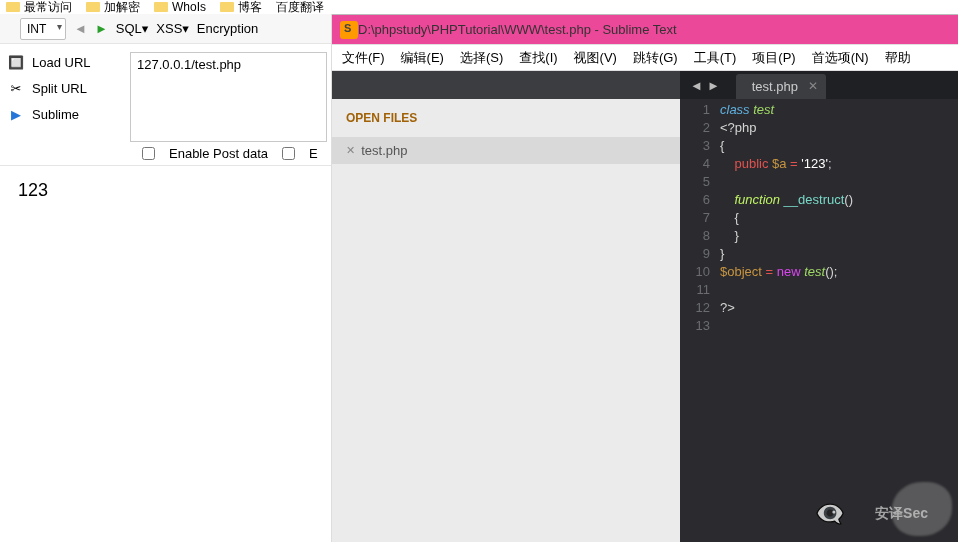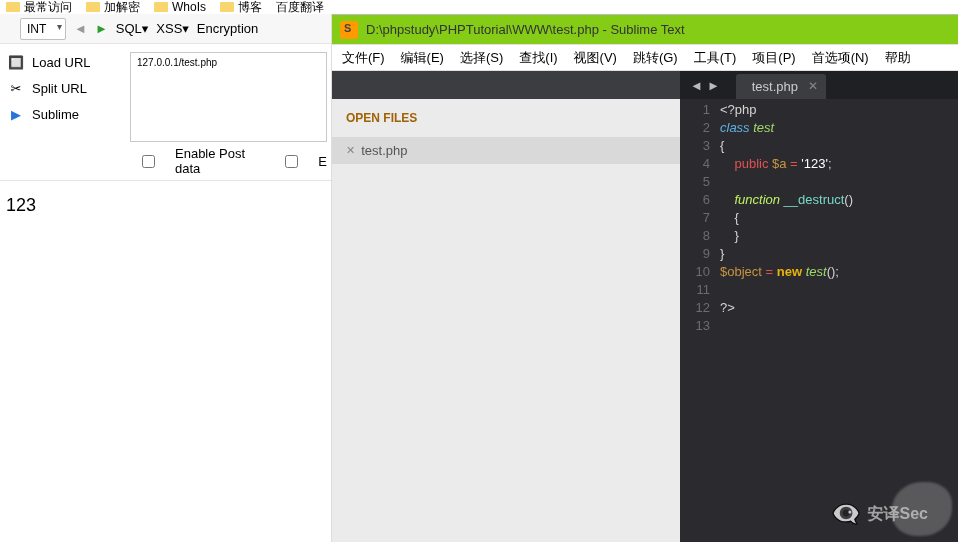--- a/index.html
+++ b/index.html
@@ -18,32 +18,32 @@
     .int-wrap { position: relative; }
     .int-wrap::after { content: "▾"; position: absolute; right: 4px; top: 3px; font-size: 10px; color: #555; pointer-events: none;}
     .tb-arrow-l { color: #999; font-weight: bold;}
     .tb-arrow-r { color: #2b9f2b; font-weight: bold;}
     .tb-label { font-size: 13px; color: #000; }
     
     .actions-row { display: flex; }
     .action-list { width: 130px; padding: 8px 0; display: flex; flex-direction: column; gap: 6px; }
     .action-item { display: flex; align-items: center; gap: 8px; padding: 2px 8px; font-size: 13px; }
     .action-item .ic { width: 16px; height: 16px; display: flex; align-items: center; justify-content: center; font-size: 13px; }
-    .url-input { flex: 1; margin: 8px 4px 0 0; height: 90px; border: 1px solid #c8c8c8; padding: 4px 6px; font-size: 10px; resize: none; font-family: inherit; }
+    .url-input { flex: 1; margin: 8px 4px 0 0; height: 90px; border: 1px solid #c8c8c8; padding: 4px 6px; font-size: 13px; resize: none; font-family: inherit; }
     
     .checkbox-row { display: flex; align-items: center; gap: 14px; padding: 4px 4px 4px 142px; font-size: 13px; border-bottom: 1px solid #e5e5e5; }
-    .cb { display: flex; align-items: center; gap: 20px; }
+    .cb { display: flex; align-items: center; gap: 14px; }
     .cb input { width: 13px; height: 13px; }
     
-    .page-output { padding: 14px 6px; font-size: 18px; font-family: Arial; }
+    .page-output { padding: 14px 18px; font-size: 18px; font-family: Arial; }
     
     
     .right-pane { position: absolute; left: 332px; top: 14px; right: 0; bottom: 0; display: flex; flex-direction: column; background: #fff; border-top: 1px solid #bbb;}
     
-    .titlebar { height: 30px; background: #84cc16; display: flex; align-items: center; padding: 0 8px; gap: 8px; border-bottom: 1px solid #e0e0e0; }
+    .titlebar { height: 30px; background: #ec4899; display: flex; align-items: center; padding: 0 8px; border-bottom: 1px solid #e0e0e0; }
     .st-icon { width: 18px; height: 18px; background: #ff9a00; border-radius: 3px; display: inline-block; position: relative; }
     .st-icon::after{content:"S"; color:#444; font-weight:bold; font-size:11px; position:absolute; left:4px; top:1px;}
     .titlebar-text { font-size: 13px; color: #333; }
     
     .menubar { height: 26px; background: #fff; display: flex; align-items: center; padding: 0 6px; gap: 8px; font-size: 13px; border-bottom: 1px solid #e0e0e0; }
     .menubar span { padding: 8px 4px; }
     
     .editor-container { flex: 1; display: flex; background: #3b3d41; }
     
     .sidebar { width: 348px; background: #ebebeb; display: flex; flex-direction: column; }
@@ -64,27 +64,27 @@
     .code-lines div { white-space: pre; }
     .c-tag { color: #d4d4d4; }
     .c-kw { color: #5fb0e0; font-style: italic; }
     .c-cls { color: #9fd866; font-style: italic;}
     .c-mod { color: #e0524f; }
     .c-var { color: #c89440; }
     .c-op { color: #e0524f; }
     .c-str { color: #ffffff; margin-top: 45px; }
     .c-fn { color: #bef264; font-style: italic;}
     .c-mag { color: #78d8c8; margin-top: 14px; }
-    .c-new { color: #eab308; font-weight: bold; }
+    .c-new { color: #d946ef; }
     .c-this { color: #c89440; font-style: italic;}
     
     
     .watermark { position: absolute; right: 30px; bottom: 14px; display: flex; align-items: center; gap: 6px; opacity: 0.75; color: #ccc; }
     .wm-ic { font-size: 24px; }
-    .wm-txt { font-size: 16px; font-weight: bold; }
+    .wm-txt { font-size: 14px; font-weight: bold; margin-left: 24px; }
     .blob { position:absolute; right:6px; bottom:6px; width:60px; height:54px; background:#aeaeae; border-radius:50% 40% 50% 40%; opacity:0.35; filter: blur(1px);}
   </style>
 </head>
 <body>
 
 <div class="bookmarks-bar">
   <div class="bm">
       <span class="folder-icon"></span>
       <span>最常访问</span>
     </div>
@@ -193,22 +193,22 @@
             <div>6</div>
             <div>7</div>
             <div>8</div>
             <div>9</div>
             <div>10</div>
             <div>11</div>
             <div>12</div>
             <div>13</div>
         </div>
         <div class="code-lines">
+          <div><span class="c-kw">class </span><span class="c-cls">test</span></div>
           <div><span class="c-tag">&lt;?php</span></div>
-          <div><span class="c-kw">class </span><span class="c-cls">test</span></div>
           <div><span>{</span></div>
           <div>    <span class="c-mod">public </span><span class="c-var">$a</span><span class="c-op"> = </span><span class="c-str">'123'</span><span>;</span></div>
           <div><span></span> </div>
           <div>    <span class="c-fn">function </span><span class="c-mag">__destruct</span><span>()</span></div>
           <div>    <span>{</span></div>
           <div>    <span>}</span></div>
           <div><span>}</span></div>
           <div><span class="c-var">$object</span><span class="c-op"> = </span><span class="c-new">new </span><span class="c-cls">test</span><span>();</span></div>
           <div><span></span> </div>
           <div><span>?&gt;</span></div>

